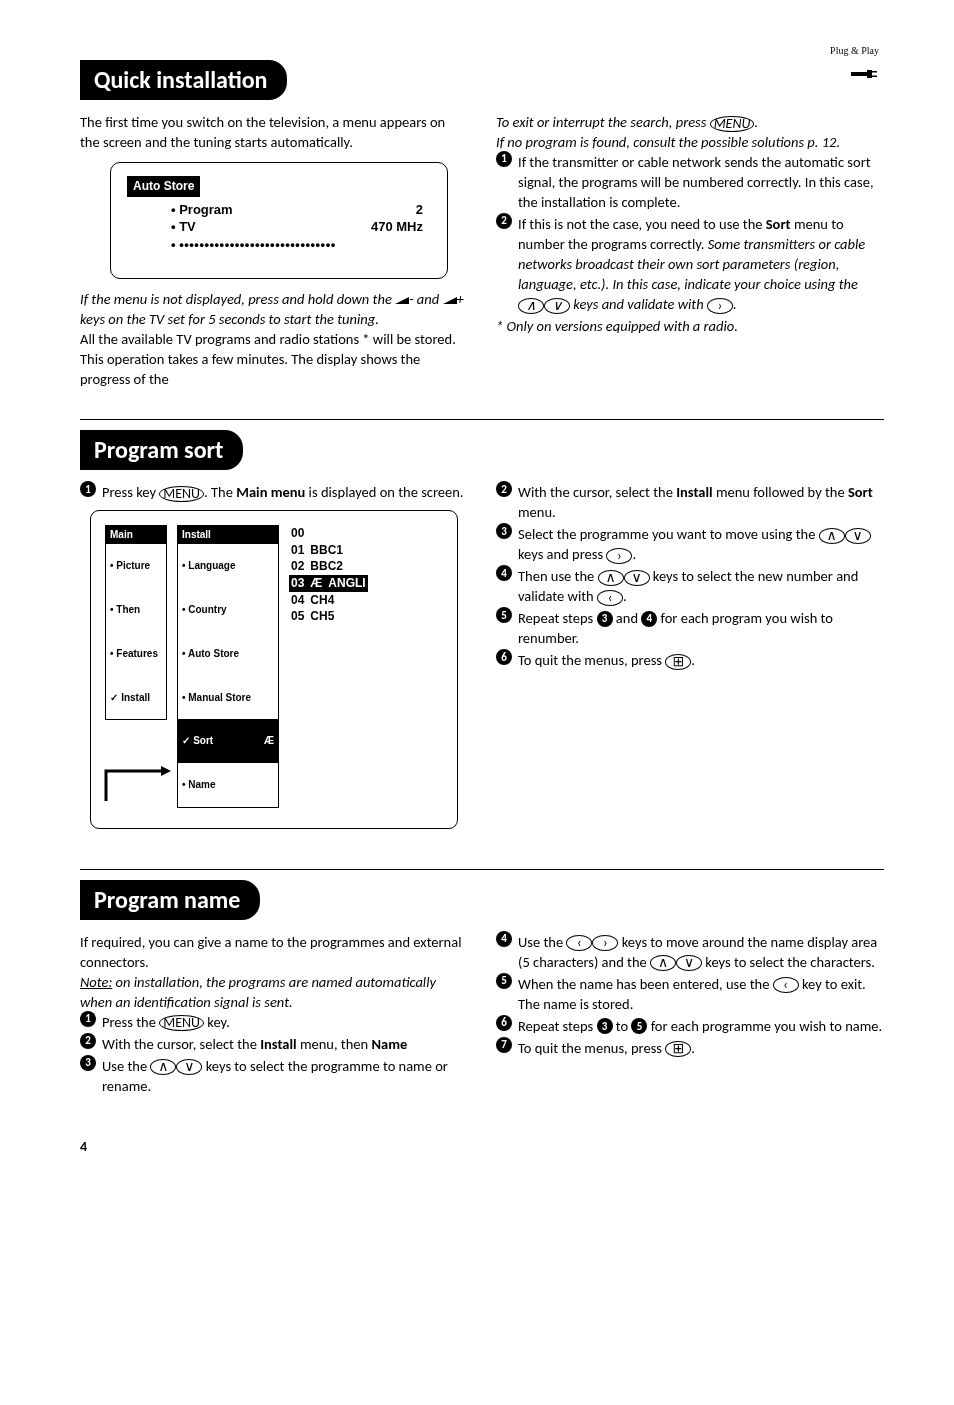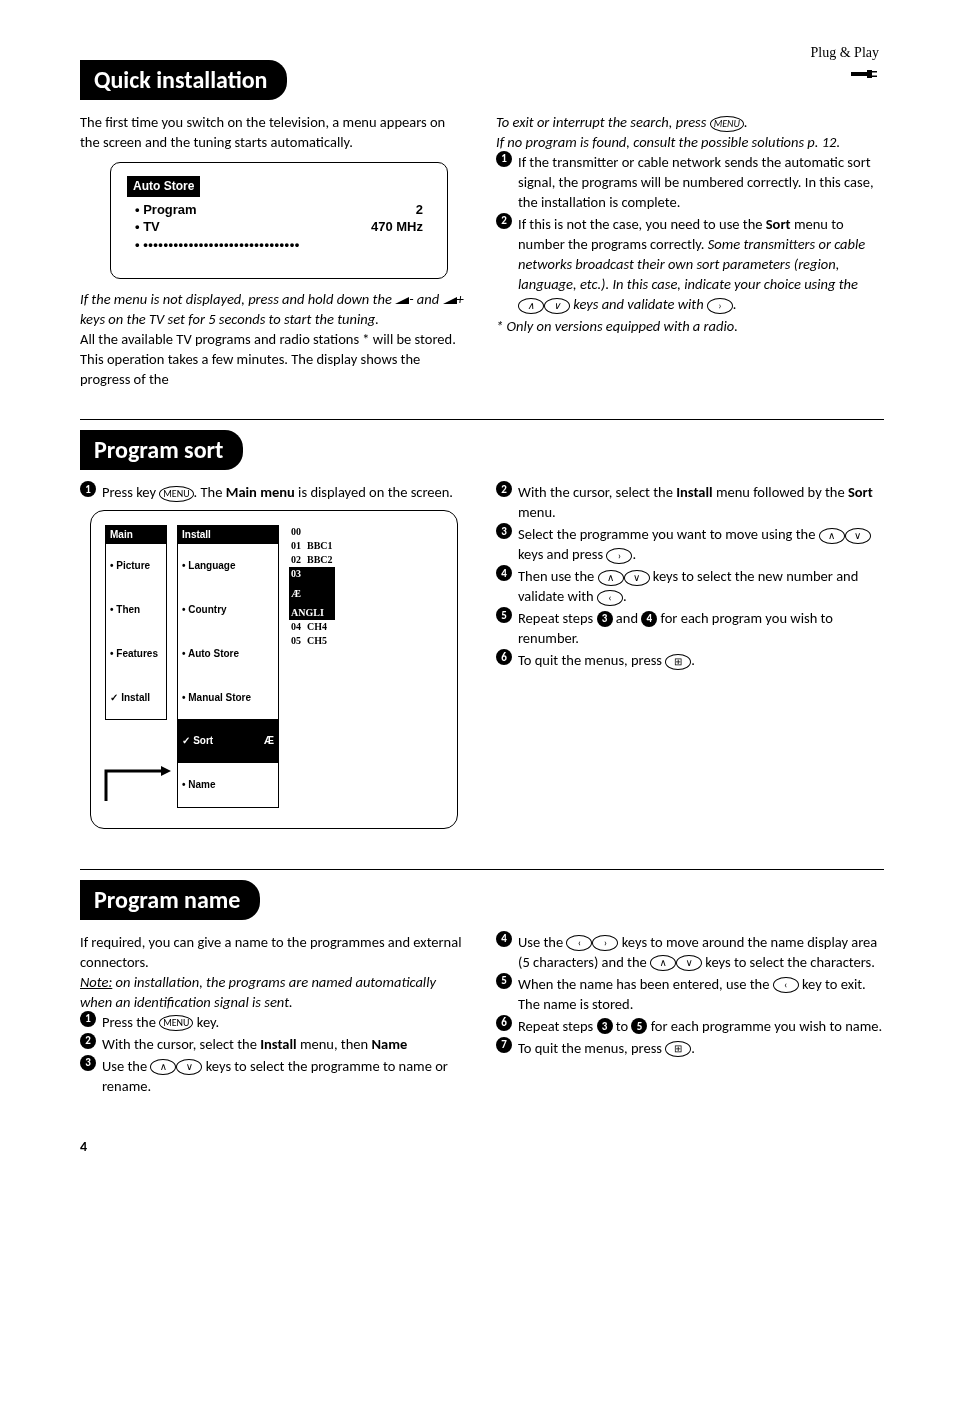--- a/index.html
+++ b/index.html
@@ -11,21 +11,21 @@
   }
   .page {
     padding: 60px 70px 30px 80px;
     position: relative;
   }
   .plug-play {
     position: absolute;
     top: 45px;
     right: 75px;
     font-family: "Comic Sans MS", cursive;
-    font-size: 14px;
+    font-size: 10px;
   }
   .plug-play-icon {
     position: absolute;
     right: 0;
     top: 22px;
     font-size: 16px;
   }
   .section-title {
     background: black;
     color: white;
@@ -65,21 +65,21 @@
     font-size: 12px;
     padding: 2px 6px;
     display: inline-block;
     font-weight: bold;
   }
   .auto-store-body {
     font-size: 13px;
     font-weight: bold;
     padding: 4px 8px 0 8px;
   }
-  .auto-store-row { display:flex; justify-content:space-between; }
+  .auto-store-row { display:flex; justify-content:space-between;margin-left:36px; }
   .dots { letter-spacing: 0.5px; word-break: break-all; }
 
   .num-circle {
     display: inline-flex;
     width: 16px;
     height: 16px;
     background: black;
     color: white;
     border-radius: 50%;
     align-items: center;
@@ -91,59 +91,59 @@
     top: -1px;
   }
   .key-oval {
     display: inline-flex;
     border: 1.2px solid black;
     border-radius: 50%;
     min-width: 18px;
     height: 14px;
     align-items: center;
     justify-content: center;
-    font-size: 10px;
+    font-size: 14px;
     padding: 0 3px;
     vertical-align: middle;
     line-height: 1;
   }
   .key-oval.thick { border-width: 1.4px; }
   li.item {
     list-style: none;
     display: flex;
     gap: 6px;
     margin-bottom: 2px;
   }
   li.item > .body { flex:1; }
   ul.plain { padding:0; margin:0; }
 
   .menu-box {
     border: 1.5px solid black;
-    border-radius: 14px;
+    border-radius: 9px;
     padding: 14px 14px 20px 14px;
     margin: 8px 10px 10px 10px;
     font-family: Arial, Helvetica, sans-serif;
   }
   .menu-inner {
     display: flex;
     gap: 10px;
     align-items: flex-start;
   }
   .menu-panel {
     border: 1px solid black;
     font-size: 10px;
   }
   .menu-panel .hdr { background:black; color:white; padding:2px 4px; font-weight:bold; }
   .menu-panel .row { padding:15px 4px; font-weight:bold; }
   .menu-panel .row.sel { color:white; background:black; }
   .menu-panel.main-panel { width:60px; }
   .menu-panel.install-panel { width:100px; }
-  .menu-list { font-size:10px; font-weight:bold;font-family:Liberation Serif, serif; }
+  .menu-list { font-size:12px; font-weight:bold; }
   .menu-list .row { display:flex; gap:6px; padding:0 2px;}
-  .menu-list .row.sel { background:black; color:white;flex-direction:column; }
+  .menu-list .row.sel { background:black; color:white; }
   .underline { text-decoration: underline; }
   .vol-tri {
     display:inline-block;
     width:0; height:0;
     border-left: 14px solid black;
     border-top: 7px solid transparent;
     vertical-align: middle;
     transform: scaleX(-1);
   }
   .pagenum { font-size:14px; font-weight:bold; margin-top:40px; }

